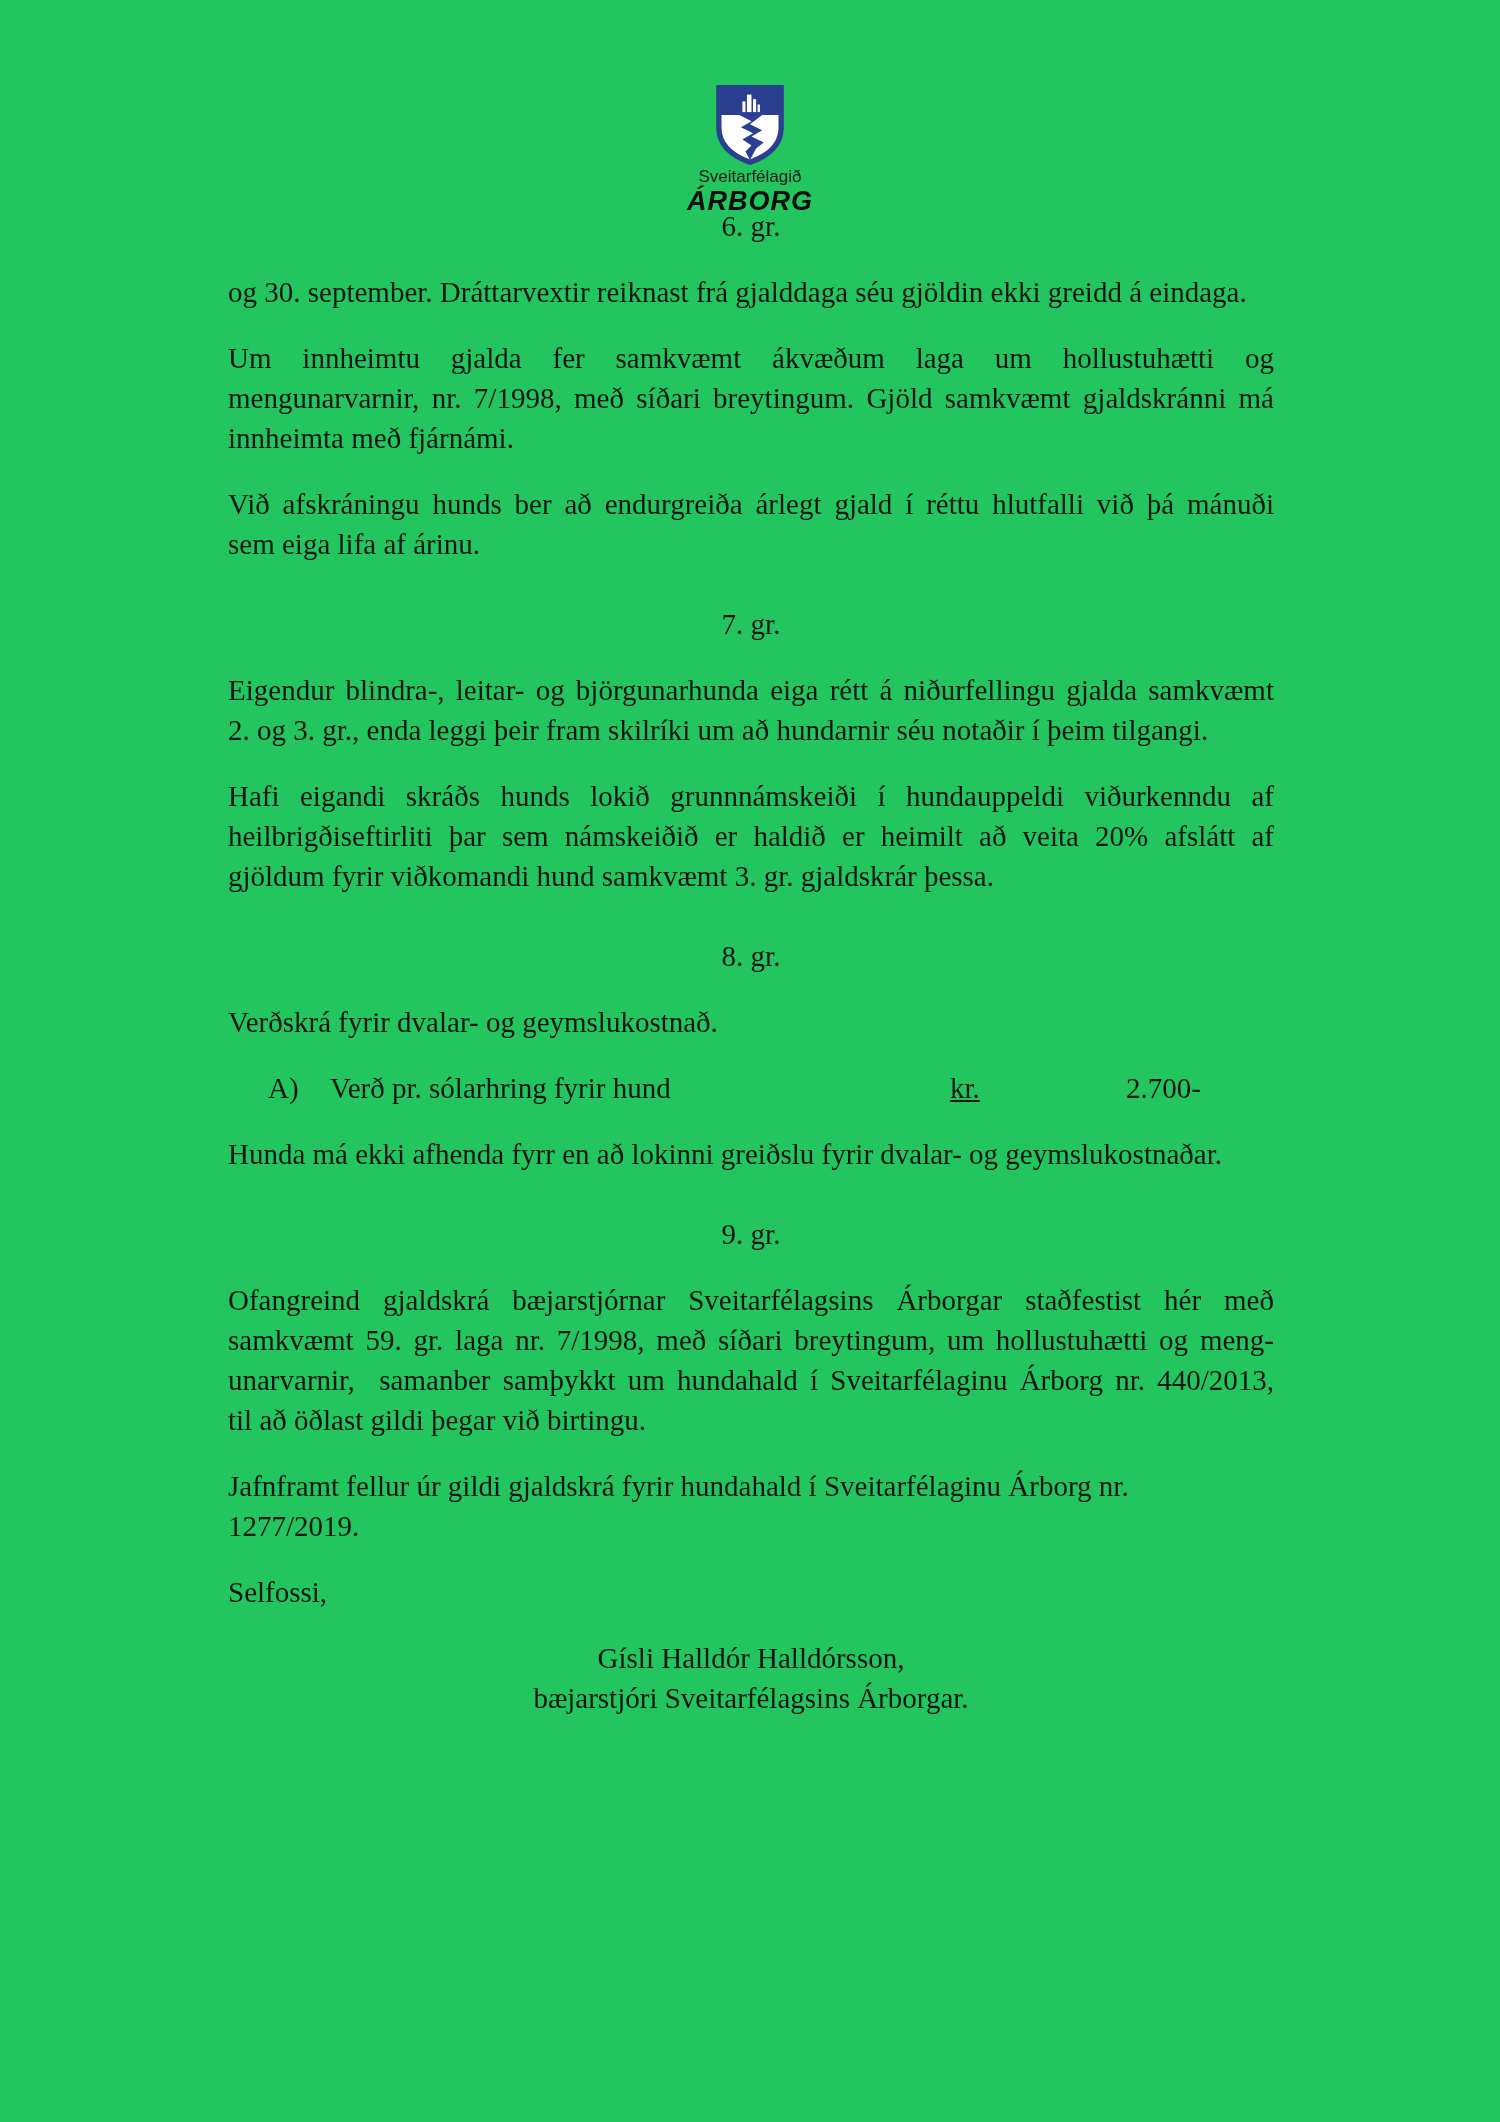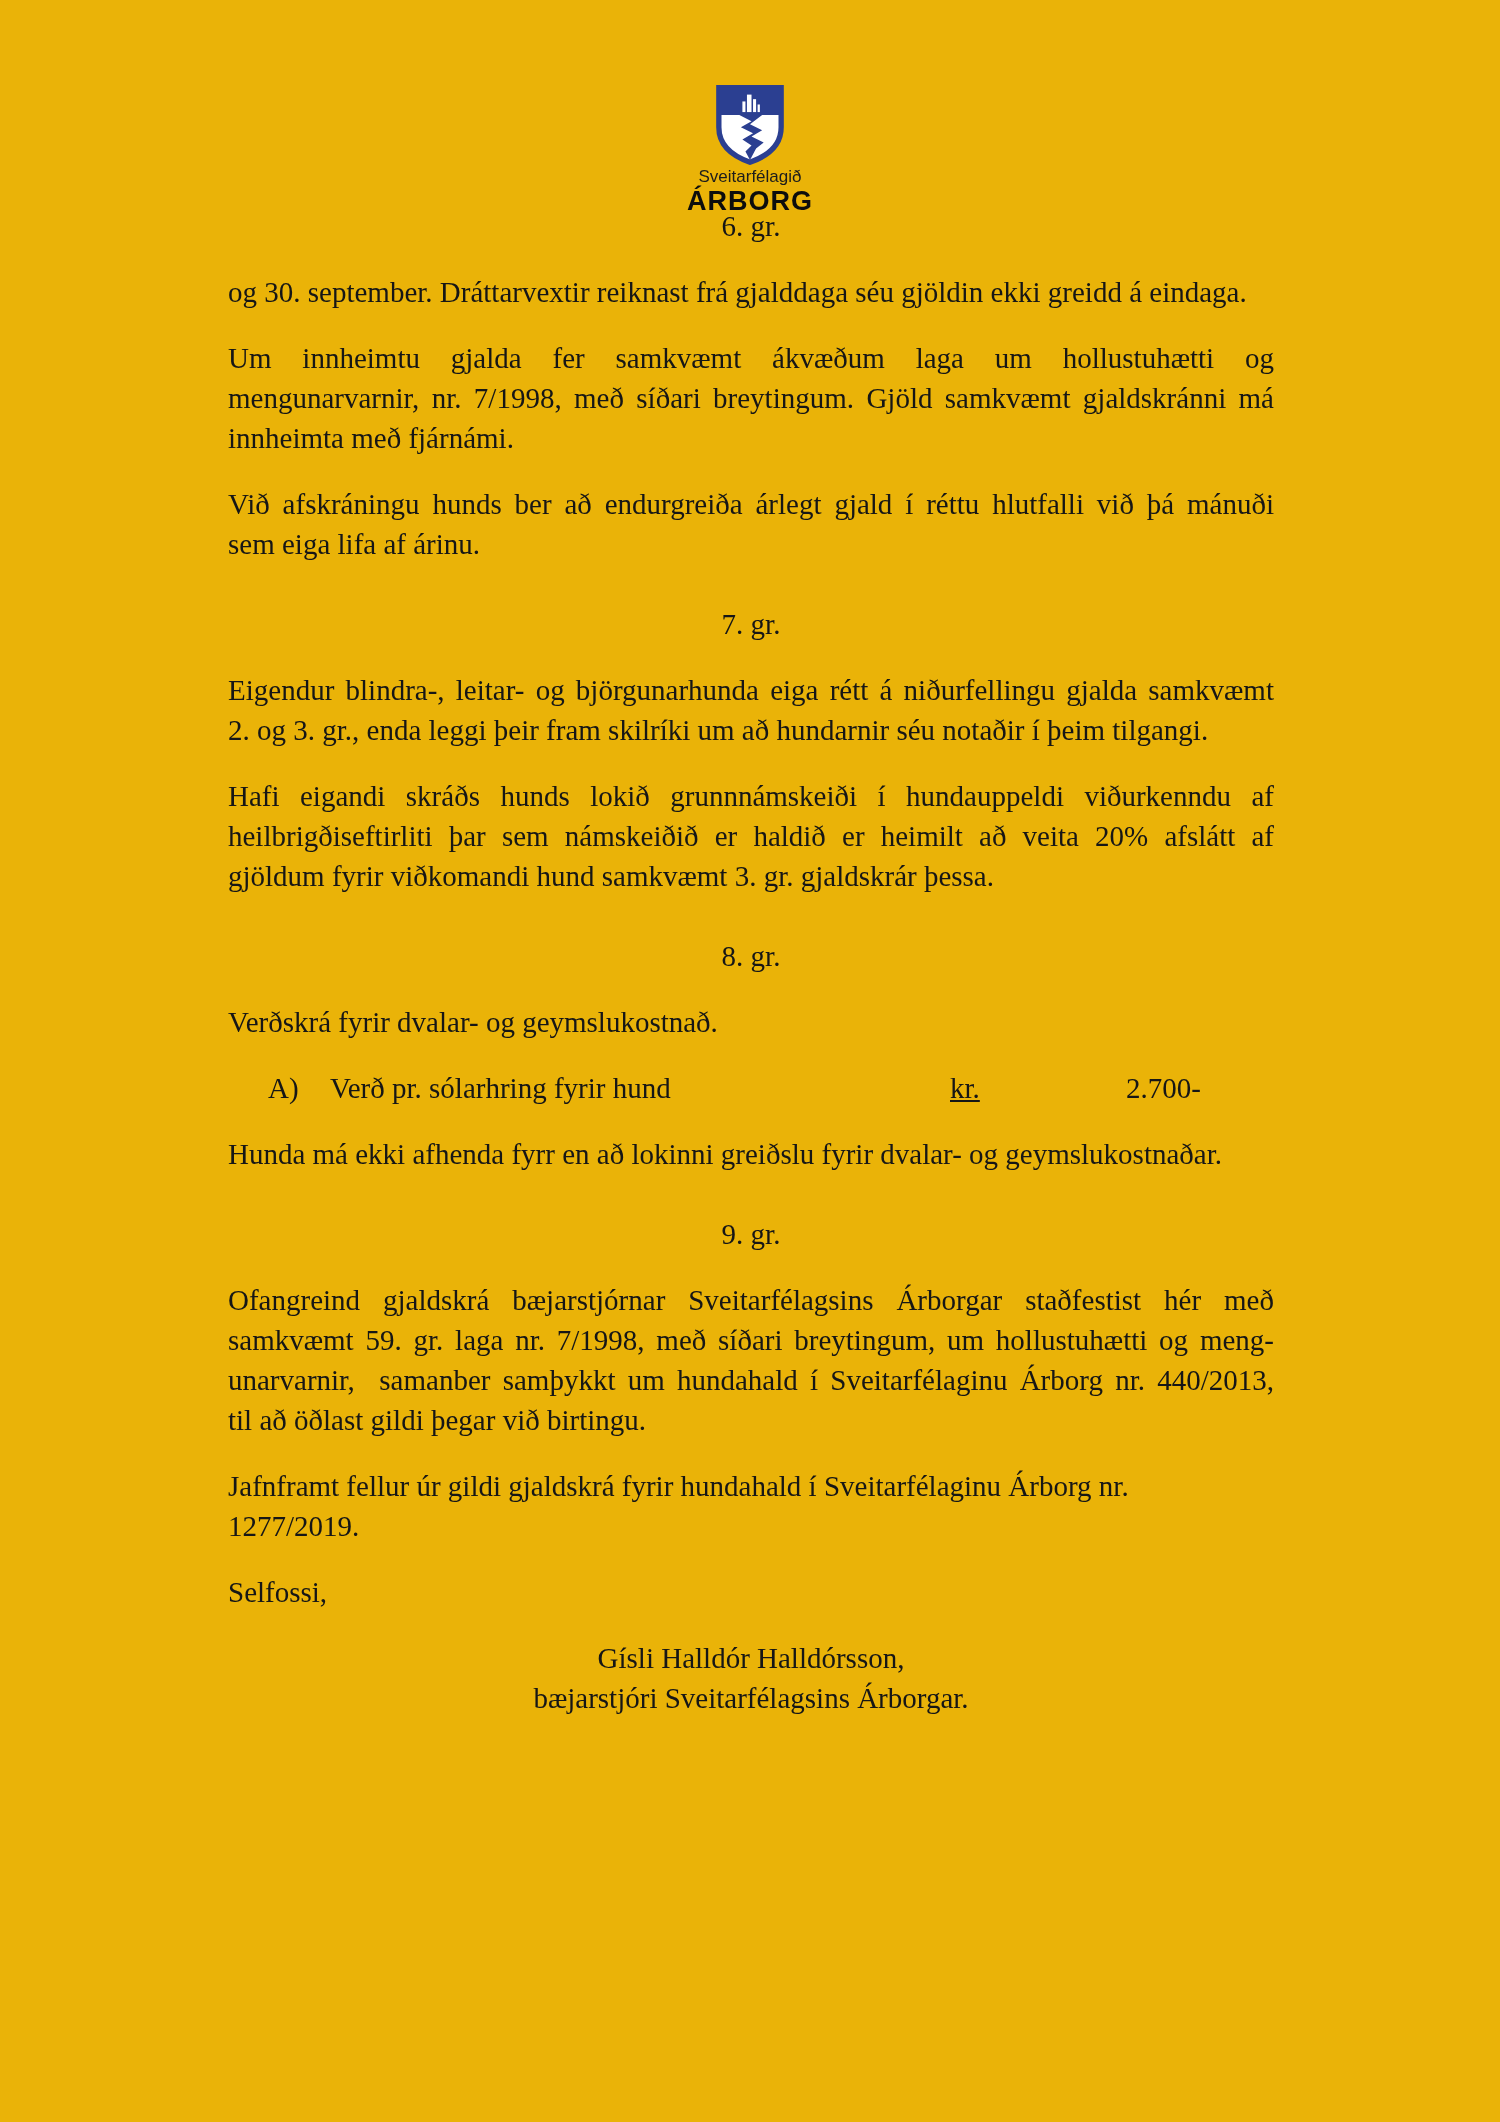--- a/index.html
+++ b/index.html
@@ -1,34 +1,34 @@
 <!DOCTYPE html>
 <html lang="is"><head>
 <meta charset="utf-8">
 <style>
   html,body{margin:0;padding:0;background:#ffffff;}
   .page{
     position:relative;
     width:1500px;
     height:2122px;
-    background:#eab308;
+    background:#22c55e;
     font-family:"Liberation Serif", serif;
     color:#161616;
     overflow:hidden;
   }
   
   .letterhead{position:absolute;top:84px;left:0;width:100%;text-align:center;}
   .crest{width:76px;height:82px;display:block;margin:0 auto;}
   .org-sub{
     font-family:"Liberation Sans", sans-serif;
     font-size:17px;line-height:20px;color:#1c1c1c;margin-top:1px;
   }
   .org-name{
     font-family:"Liberation Sans", sans-serif;
-    font-size:27px;line-height:29px;font-weight:700;letter-spacing:1px;color:#0d0d0d;
+    font-size:27px;line-height:29px;font-weight:700;letter-spacing:1px;color:#0d0d0d;font-style:italic;
   }
   
   .body-col{
     position:absolute;left:228px;top:206px;width:1046px;
     font-size:29px;line-height:40px;
   }
   .gr{text-align:center;margin:40px 0 26px;}
   .body-col > :first-child{margin-top:0;}
   .para{margin:0 0 26px;}
   .ln{text-align:left;white-space:normal;}

